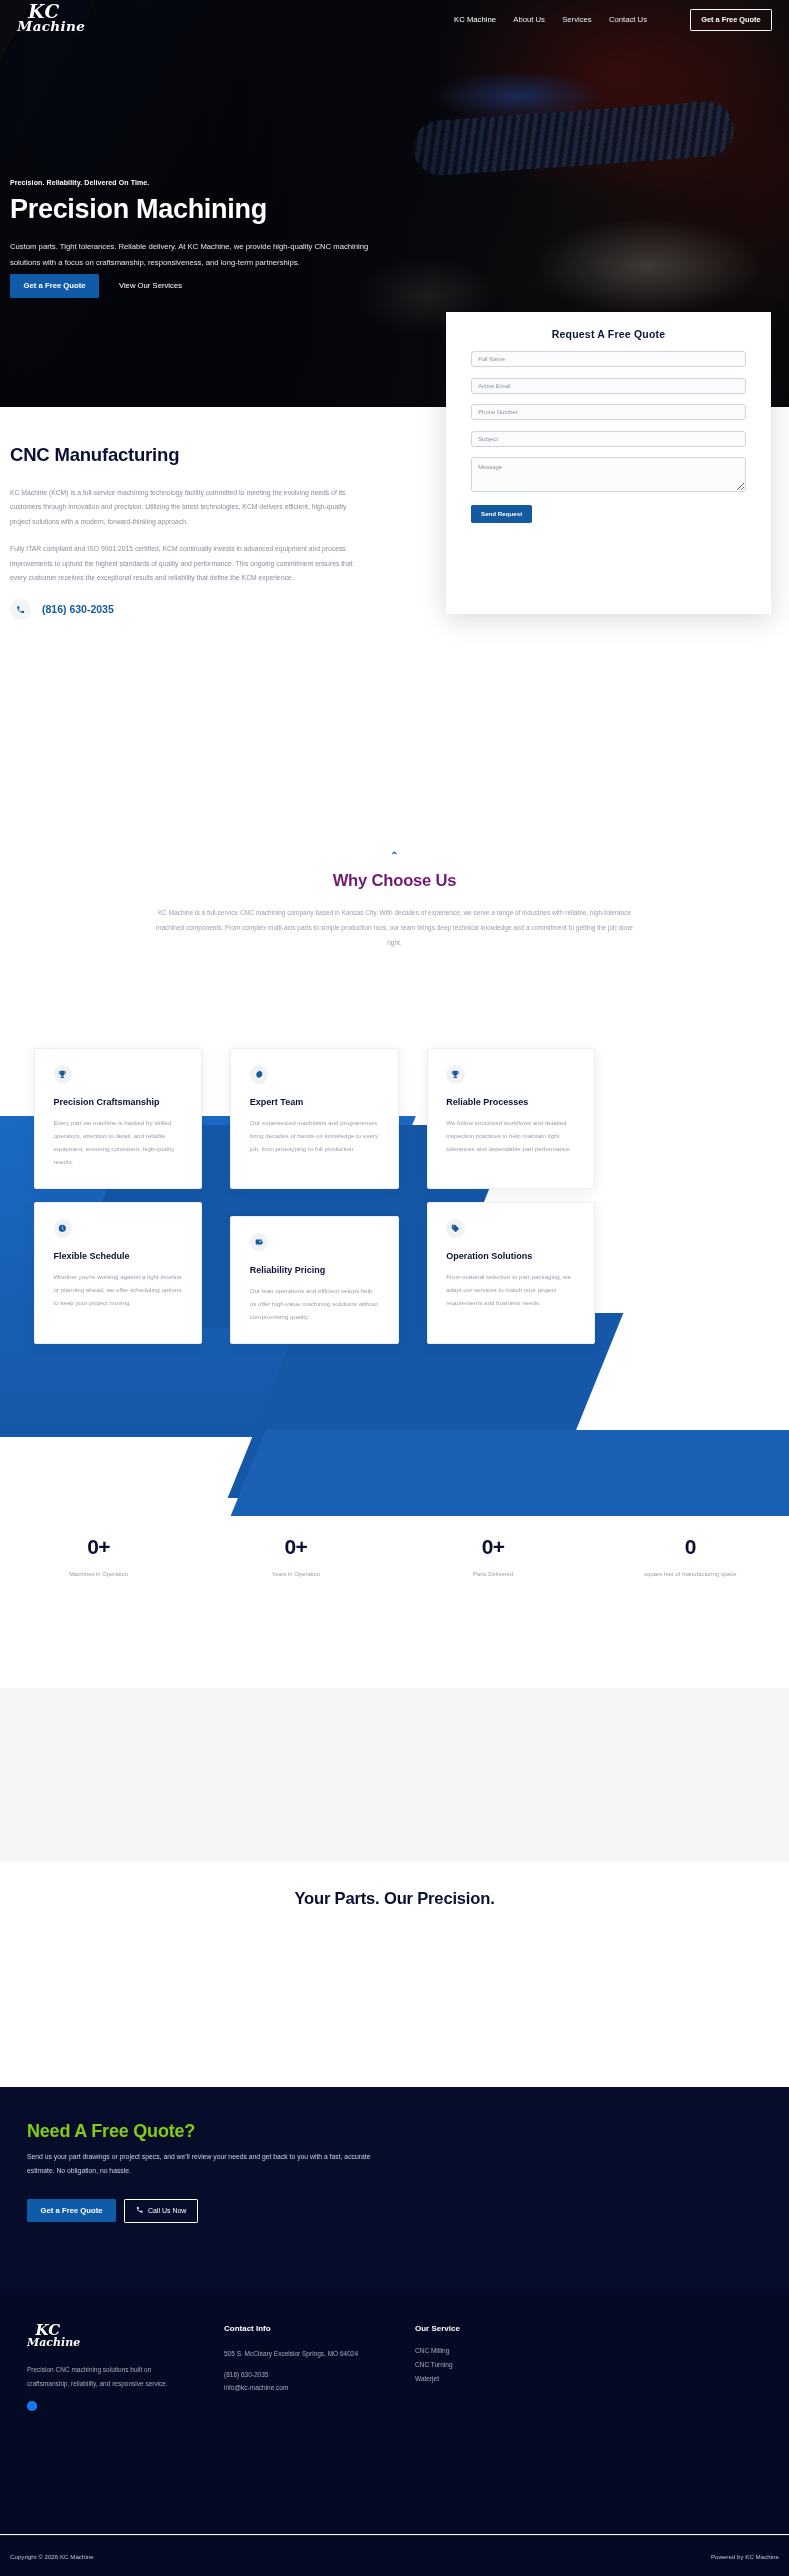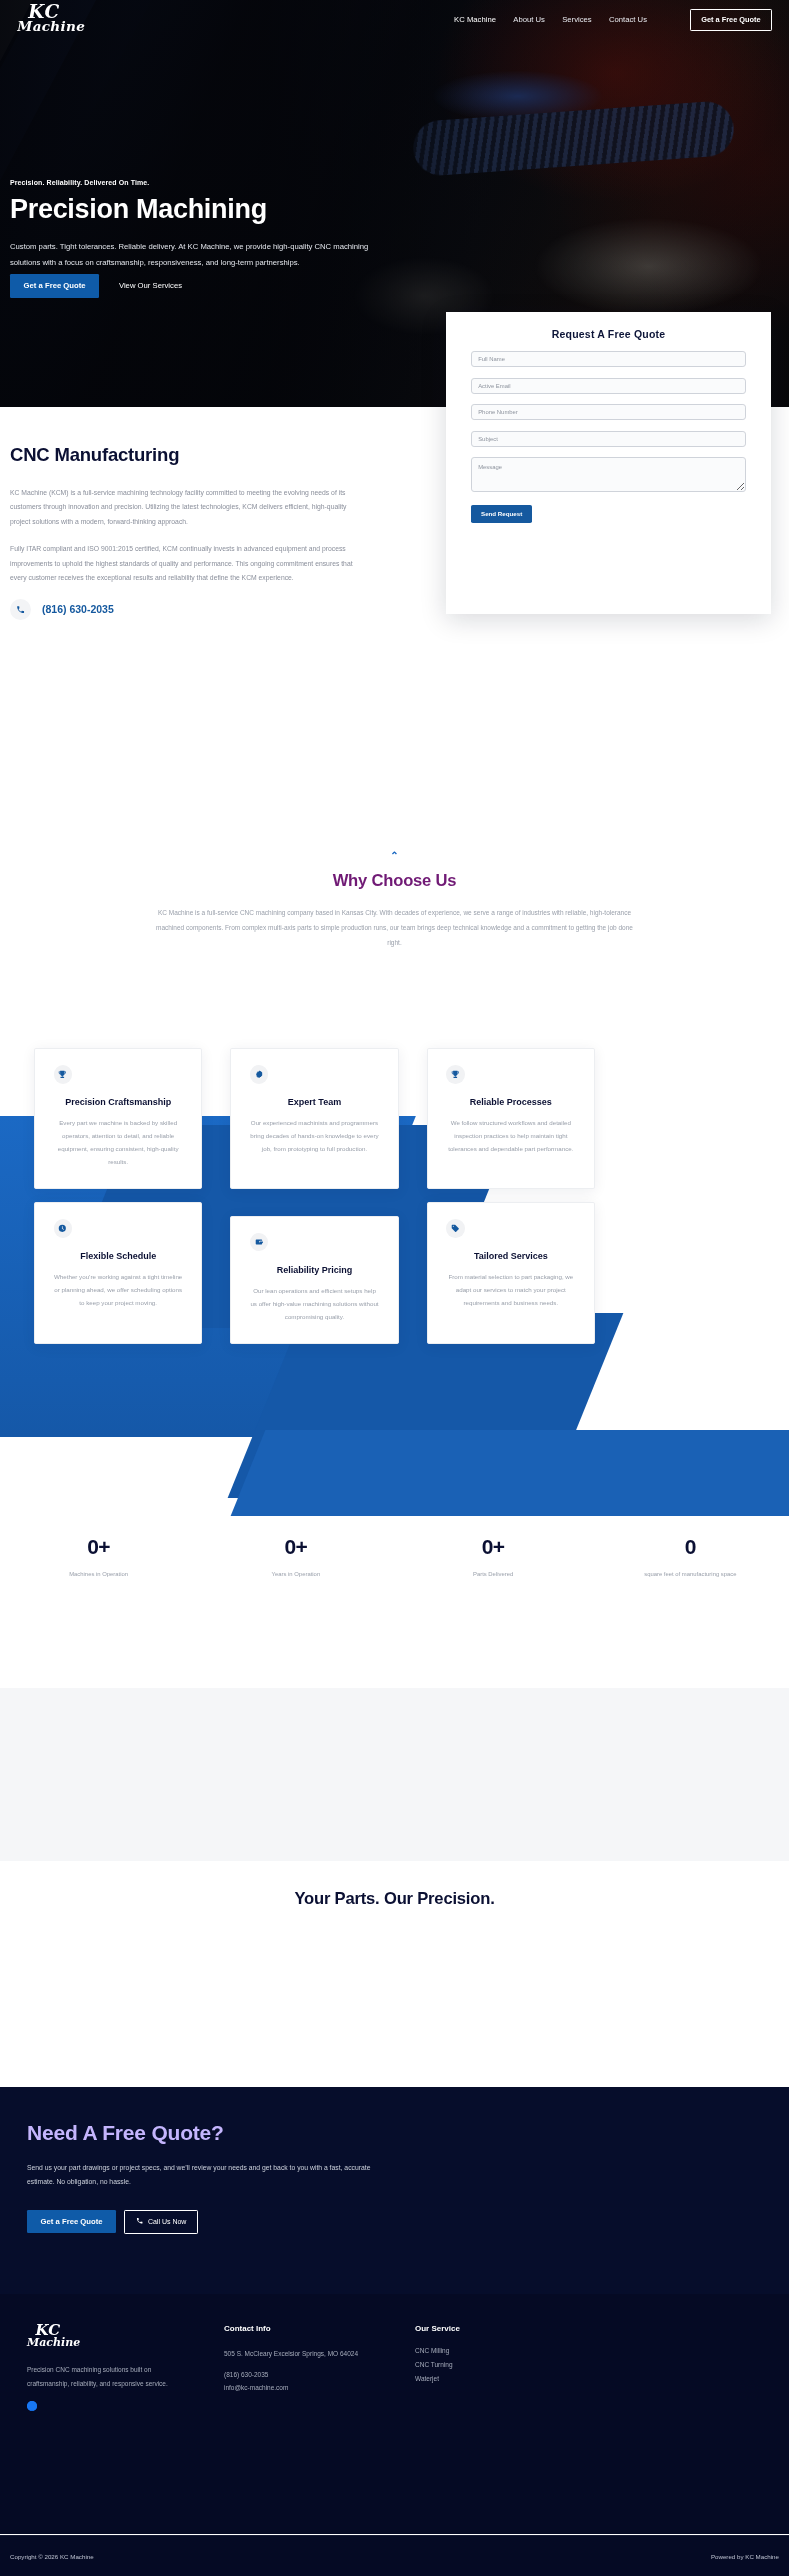--- a/index.html
+++ b/index.html
@@ -138,21 +138,21 @@
   .decor .d3{
     position:absolute; left:228px; top:382px; width:592px; height:185px;
     background:#1a61b5; transform:skewX(-22deg);
   }
   .decor .d4{
     position:absolute; left:265px; top:265px; width:321px; height:185px;
     background:#1558a8; transform:skewX(-22deg);
   }
 
   
-  .cards{ position:absolute; left:0; top:1048px; width:629px; z-index:5;text-align:center; }
+  .cards{ position:absolute; left:0; top:1048px; width:629px; z-index:5; }
   .card-row{ display:flex; gap:28px; padding:0 34px; }
   .card{
     width:219px; background:#fff; border:0.6px solid #eceef1; border-radius:1.8px;
     box-shadow:0 2.5px 13.6px rgba(20,30,60,.07);
     padding:16px 18.5px 20px;
   }
   .card-ic{
     width:18.5px;height:18.5px;border-radius:50%;background:#f1f2f4;
     display:flex;align-items:center;justify-content:center;margin-bottom:13.6px;
   }
@@ -173,21 +173,21 @@
   
   .gray-band{ position:absolute; left:0; top:1688px; width:789px; height:173px; background:#f5f6f8;}
 
   
   .tagline{ position:absolute; left:0; top:1889px; width:789px; text-align:center;}
   .tagline h2{ font-size:16.6px; font-weight:700; color:#0b1033; letter-spacing:-0.2px;}
 
   
   .cta{ position:absolute; left:0; top:2087px; width:789px; height:208px; background:#060d2b;}
   .cta-in{ padding:34px 0 0 27px; }
-  .cta h2{ color:#c4b5fd; font-size:21px; font-weight:700; letter-spacing:-0.2px; margin-bottom:16px;}
+  .cta h2{ color:#84cc16; font-size:18px; font-weight:700; letter-spacing:-0.2px; margin-bottom:8px;}
   .cta p{ color:#cdd2dc; font-size:6.8px; line-height:2.1; width:370px; margin-bottom:20px;}
   .cta-actions{ display:flex; gap:7.4px; align-items:center;}
   .btn-call{
     background:transparent;color:#fff;border:0.6px solid #fff;font-size:7px;
     padding:6.8px 11px;border-radius:1.2px;cursor:pointer;display:flex;align-items:center;gap:5px;
   }
   .btn-call svg{ width:7.4px;height:7.4px;fill:#fff; }
 
   
   .footer{ position:absolute; left:0; top:2294px; width:789px; height:240px; background:#050a24;}
@@ -341,21 +341,21 @@
         <h3>Reliability Pricing</h3>
         <p>Our lean operations and efficient setups help us offer high-value machining solutions without compromising quality.</p>
       </article>
 
       <article class="card c3">
         <span class="card-ic">
           <svg viewBox="0 0 24 24">
               <path d="M21.4 11.6l-9-9A2 2 0 0 0 11 2H4a2 2 0 0 0-2 2v7a2 2 0 0 0 .6 1.4l9 9a2 2 0 0 0 2.8 0l7-7a2 2 0 0 0 0-2.8zM6.5 8A1.5 1.5 0 1 1 8 6.5 1.5 1.5 0 0 1 6.5 8z"></path>
             </svg>
         </span>
-        <h3>Tailored Services</h3>
+        <h3>Operation Solutions</h3>
         <p>From material selection to part packaging, we adapt our services to match your project requirements and business needs.</p>
       </article>
     </div>
   </section>
 
   <section class="stats">
     <div class="stat">
       <div class="num">0+</div>
       <div class="lbl">Machines in Operation</div>
     </div>

